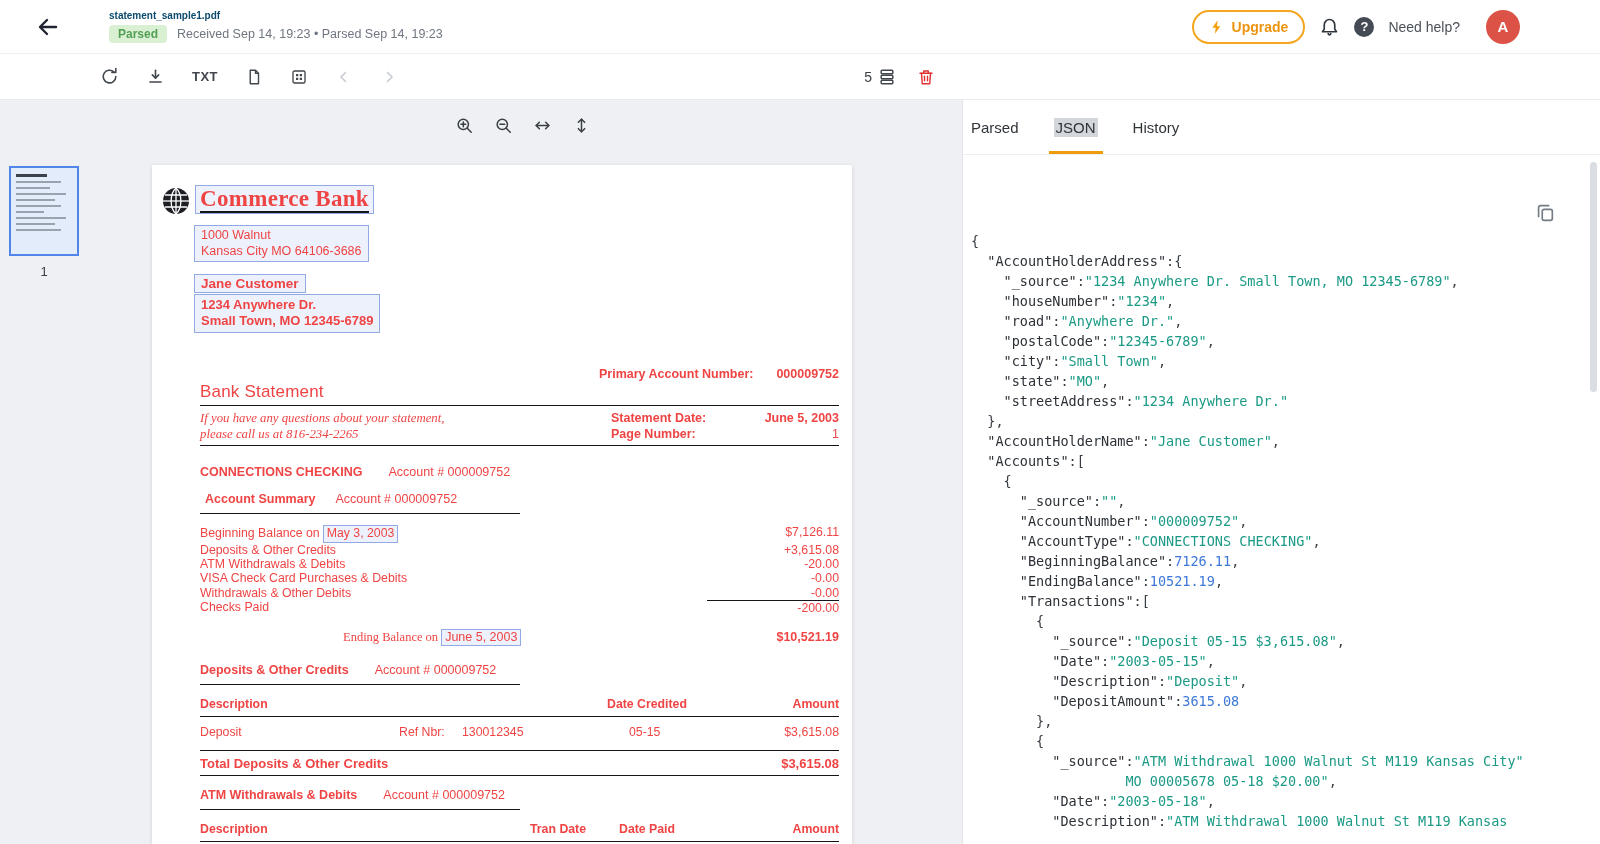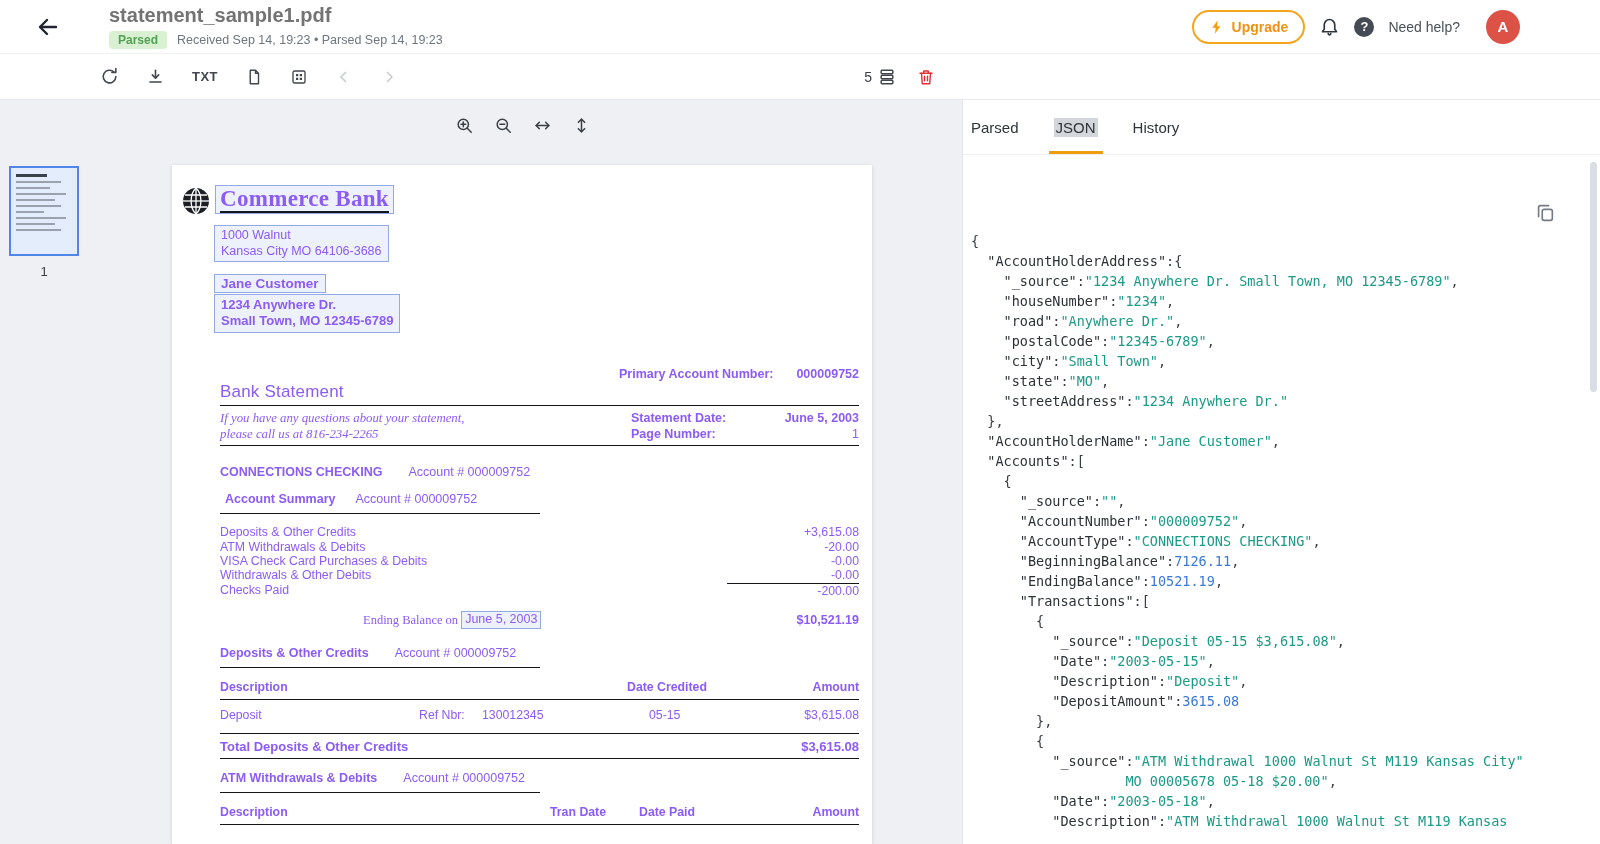--- a/index.html
+++ b/index.html
@@ -3,21 +3,21 @@
 <meta charset="utf-8">
 <style>
   * { box-sizing: border-box; margin: 0; padding: 0; }
   html, body { width: 1600px; height: 844px; overflow: hidden; }
   body { font-family: "Liberation Sans", sans-serif; background: #fff; color: #1f2937; }
 
   
   .topbar { height: 54px; display: flex; align-items: center; padding: 0 80px 0 34px; background: #fff; border-bottom: 1px solid #f0f1f3; }
   .back-btn { background: none; border: none; cursor: pointer; color: #1f2430; width: 28px; height: 28px; display: flex; align-items: center; justify-content: center; }
   .file-block { margin-left: 47px; }
-  .filename { font-size: 20px; font-weight: 700; color: #737373; }
+  .filename { font-size: 10px; font-weight: 700; color: #0c4a6e; }
   .file-meta { display: flex; align-items: center; gap: 10px; margin-top: 4px; }
   .badge { background: #d9f0d3; color: #53a055; font-size: 12px; font-weight: 700; padding: 2px 9px; border-radius: 4px; }
   .meta-text { font-size: 12.5px; color: #6f7680; }
   .top-right { margin-left: auto; display: flex; align-items: center; gap: 14px; }
   .upgrade-btn { display: flex; align-items: center; gap: 7px; border: 2px solid #f3a61e; border-radius: 19px; padding: 7px 15px; background: #fff; color: #ec9410; font-weight: 700; font-size: 14px; cursor: pointer; }
   .icon-btn { background: none; border: none; cursor: pointer; color: #2f353d; display: flex; align-items: center; }
   .help-circle { width: 20px; height: 20px; border-radius: 50%; background: #454b54; color: #fff; font-size: 13px; font-weight: 700; display: flex; align-items: center; justify-content: center; }
   .need-help { font-size: 14px; color: #4a5158; cursor: pointer; }
   .avatar { width: 34px; height: 34px; margin-left: 12px; border-radius: 50%; background: #dd5246; color: #fff; font-weight: 700; font-size: 15px; display: flex; align-items: center; justify-content: center; cursor: pointer; }
 
@@ -39,21 +39,21 @@
 
   
   .thumbs { position: absolute; top: 66px; left: 8px; width: 72px; text-align: center; }
   .thumb { width: 70px; height: 90px; margin: 0 auto; background: linear-gradient(rgba(155,188,242,.28), rgba(155,188,242,.28)), #fff; border: 2px solid #4f86e8; position: relative; overflow: hidden; cursor: pointer; padding: 6px 5px; }
   .thumb i { display: block; height: 2px; background: #9aa2ad; margin-bottom: 4px; }
   .thumb i.dark { background: #3c424b; height: 3px; width: 55%; }
   .thumb i.w80 { width: 80%; } .thumb i.w60 { width: 60%; } .thumb i.w90 { width: 90%; } .thumb i.w70 { width: 70%; } .thumb i.w50 { width: 50%; }
   .thumb-num { margin-top: 8px; font-size: 13px; color: #3a3f45; }
 
   
-  .page { position: absolute; left: 172px; top: 65px; width: 700px; height: 679px; background: #fff; box-shadow: 0 1px 4px rgba(0,0,0,.14); padding: 20px 13px 0 48px; font-size: 12.5px; color: #8b5cf6; overflow: hidden; }
+  .page { position: absolute; left: 152px; top: 65px; width: 700px; height: 679px; background: #fff; box-shadow: 0 1px 4px rgba(0,0,0,.14); padding: 20px 13px 0 48px; font-size: 12.5px; color: #ef4444; overflow: hidden; }
   .hl { border: 1.5px solid #93a9e3; background: rgba(173,193,240,.22); }
   .hl-inline { border: 1.5px solid #93a9e3; background: rgba(173,193,240,.22); padding: 0 3px; margin: 0 3px; display: inline-block; line-height: 1.25; }
   .logo-row { margin-left: -40px; display: flex; align-items: flex-start; gap: 3px; }
   .logo-box { padding: 0 4px 2px 4px; display: inline-block; }
   .logo-text { font-family: "Liberation Serif", serif; font-weight: 700; font-size: 23px; line-height: 1.1; border-bottom: 2.5px solid #14151a; letter-spacing: .3px; }
   .bank-addr { margin-top: 8px; margin-left: -6px; display: inline-block; padding: 2px 6px; line-height: 1.24; }
   .cust-name { margin-top: 12px; margin-left: -6px; display: inline-block; padding: 1px 6px; font-weight: 700; font-size: 13.5px; }
   .cust-addr { margin-top: 1px; margin-left: -6px; display: inline-block; padding: 2px 6px; font-weight: 700; font-size: 13px; line-height: 1.25; }
   .primary-row { display: flex; justify-content: flex-end; gap: 23px; margin-top: 34px; font-weight: 700; }
   .stmt-title { font-size: 17px; margin-top: 1px; letter-spacing: .2px; }
@@ -345,20 +345,24 @@
       </div>
 
       <div class="summary-head">
         <span class="sec-bold">Account Summary</span>
         <span>Account # 000009752</span>
       </div>
       <div class="sub-rule"></div>
 
       <div class="sum-rows">
           <div class="sum-row">
+            <span>Beginning Balance on<span class="hl-inline">May 3, 2003</span></span>
+            <span class="sum-val">$7,126.11</span>
+          </div>
+          <div class="sum-row">
             <span>Deposits &amp; Other Credits</span>
             <span class="sum-val">+3,615.08</span>
           </div>
           <div class="sum-row">
             <span>ATM Withdrawals &amp; Debits</span>
             <span class="sum-val">-20.00</span>
           </div>
           <div class="sum-row">
             <span>VISA Check Card Purchases &amp; Debits</span>
             <span class="sum-val">-0.00</span>

